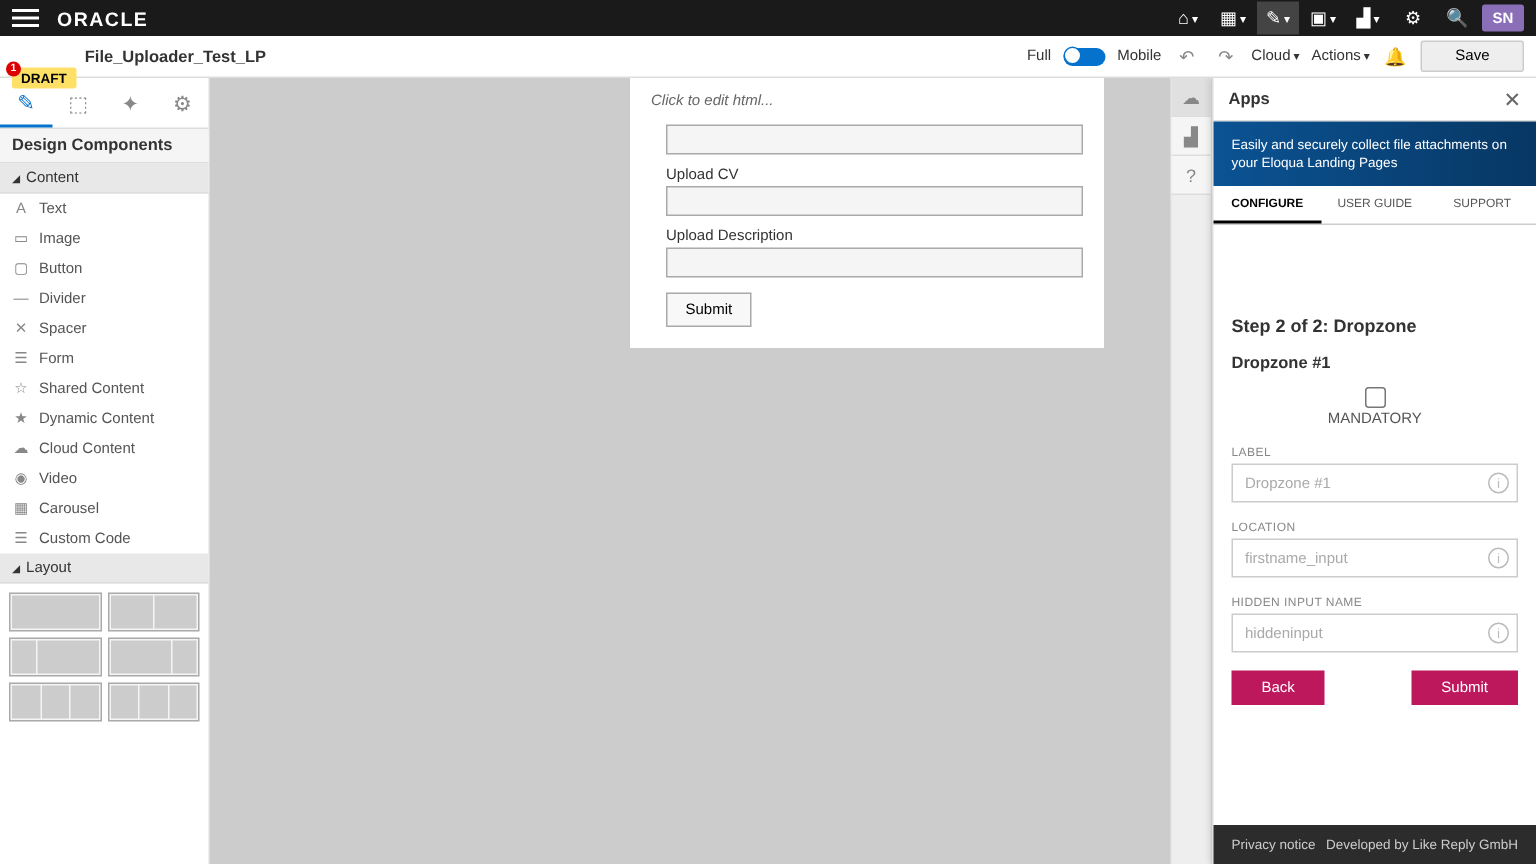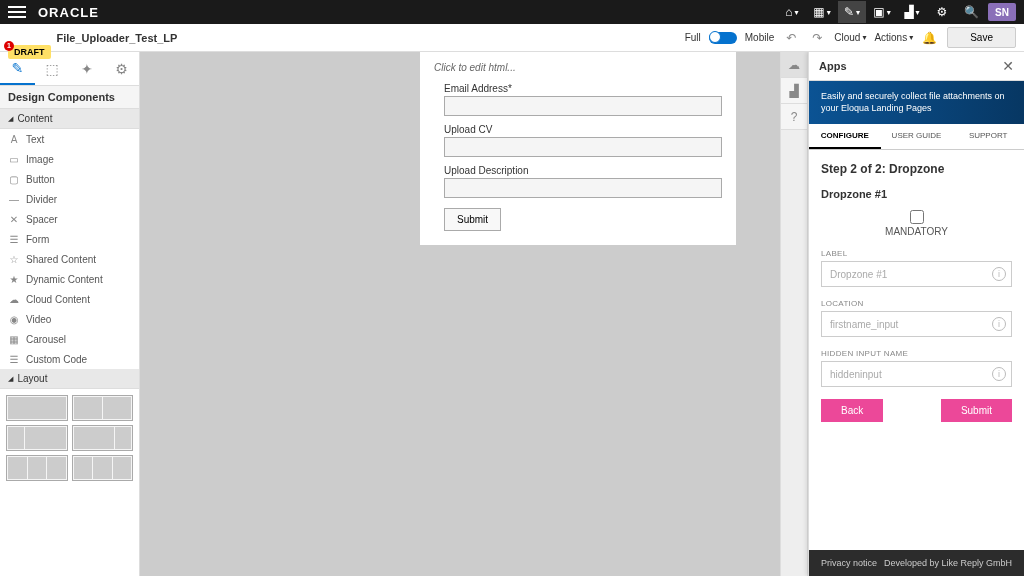--- a/index.html
+++ b/index.html
@@ -67,32 +67,32 @@
 .apps-header { padding: 6px 10px; display: flex; justify-content: space-between; align-items: center; border-bottom: 1px solid #ddd; }
 .apps-title { font-size: 11px; font-weight: bold; }
 .close-x { cursor: pointer; font-size: 14px; color: #666; }
 .app-hero { background: linear-gradient(to right, #0b5394, #073763); color: #fff; padding: 10px 12px; }
 .app-hero-title { font-size: 12px; font-weight: bold; margin-bottom: 2px; }
 .app-hero-desc { font-size: 9px; line-height: 1.3; }
 .app-tabs { display: flex; border-bottom: 1px solid #ccc; }
 .app-tab { flex: 1; text-align: center; padding: 7px 2px; font-size: 8px; cursor: pointer; color: #555; }
 .app-tab.active { border-bottom: 2px solid #000; font-weight: bold; color: #000; }
 .app-body { padding: 12px; flex: 1; overflow: auto; }
-.step-title { font-size: 12px; font-weight: bold; margin-bottom: 12px; }
+.step-title { font-size: 12px; font-weight: bold; margin-bottom: 12px; margin-top: 48px; }
 .dz-title { font-size: 11px; font-weight: bold; margin-bottom: 10px; }
 .checkbox-row { display: flex; align-items: center; gap: 2px; margin-bottom: 12px; flex-direction: column; }
 .checkbox-row input { width: 14px; height: 14px; }
 .checkbox-row label { font-size: 10px; color: #555; }
 .field-label { font-size: 8px; color: #888; margin-bottom: 3px; letter-spacing: 0.3px; }
 .field-input-wrap { position: relative; margin-bottom: 12px; }
 .field-input { width: 100%; height: 26px; border: 1px solid #ccc; padding: 0 24px 0 8px; font-size: 10px; }
 .field-input::placeholder { color: #aaa; }
 .info-icon { position: absolute; right: 6px; top: 50%; transform: translateY(-50%); width: 14px; height: 14px; border: 1px solid #bbb; border-radius: 50%; font-size: 9px; display: flex; align-items: center; justify-content: center; color: #bbb; }
 .btn-row { display: flex; justify-content: space-between; margin-top: 8px; }
-.btn-blue { background: #ec4899; color: #fff; border: none; padding: 6px 20px; font-size: 10px; cursor: pointer; }
+.btn-blue { background: #be185d; color: #fff; border: none; padding: 6px 20px; font-size: 10px; cursor: pointer; }
 .app-footer { background: #2c2c2c; color: #ccc; font-size: 9px; padding: 8px 12px; display: flex; justify-content: space-between; }
 </style>
 </head>
 <body>
 
 <div class="topbar">
   <div class="hamburger">
       <span></span>
       <span></span>
       <span></span>
@@ -234,21 +234,20 @@
             <div></div>
           </div>
       </div>
     </div>
   </div>
 
   <div class="canvas">
     <div class="form-card">
       <div class="edit-hint">Click to edit html...</div>
       <div style="padding-left:10px;">
-        <div class="form-label">Email Address*</div>
         <input class="form-input" style="">
         <div class="form-label">Upload CV</div>
         <input class="form-input" style="">
         <div class="form-label">Upload Description</div>
         <input class="form-input" style="">
         <button class="submit-btn">Submit</button>
       </div>
     </div>
   </div>
 

